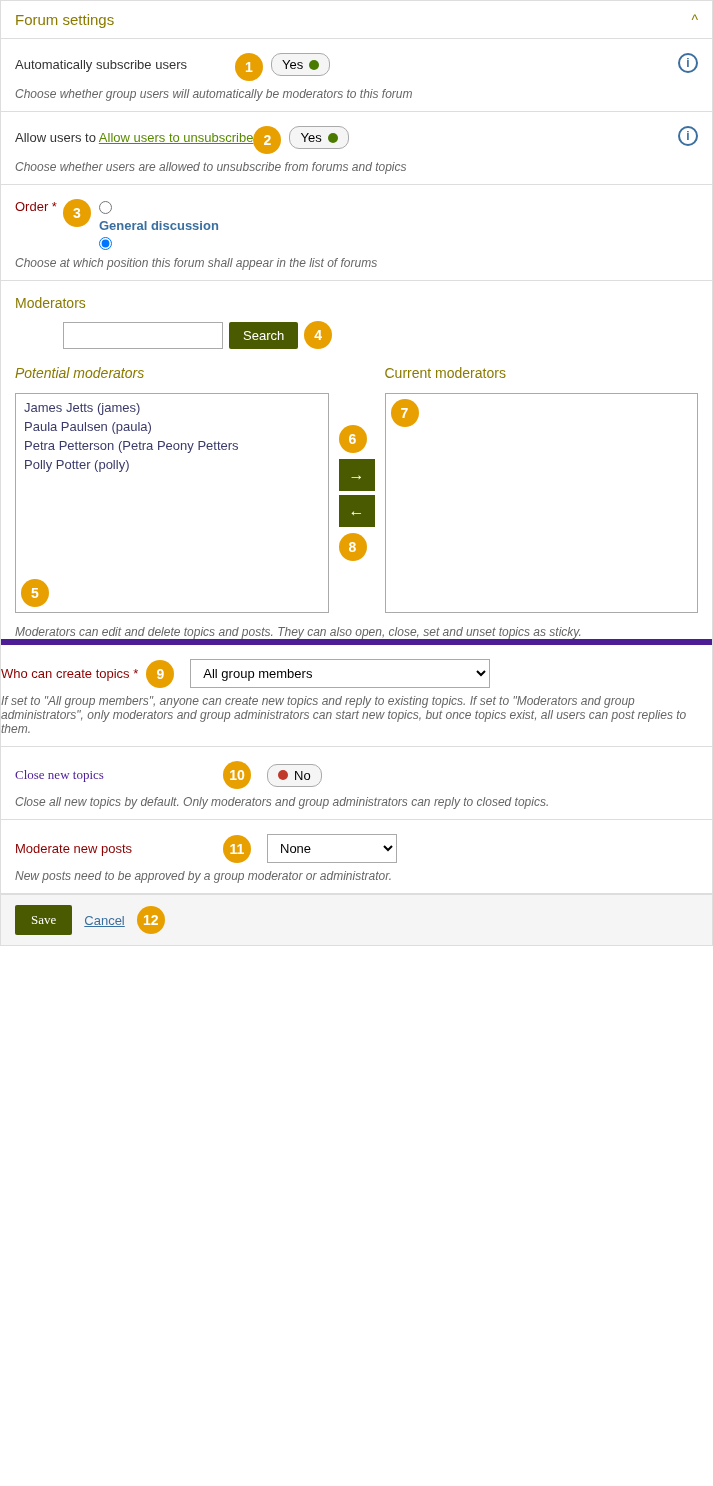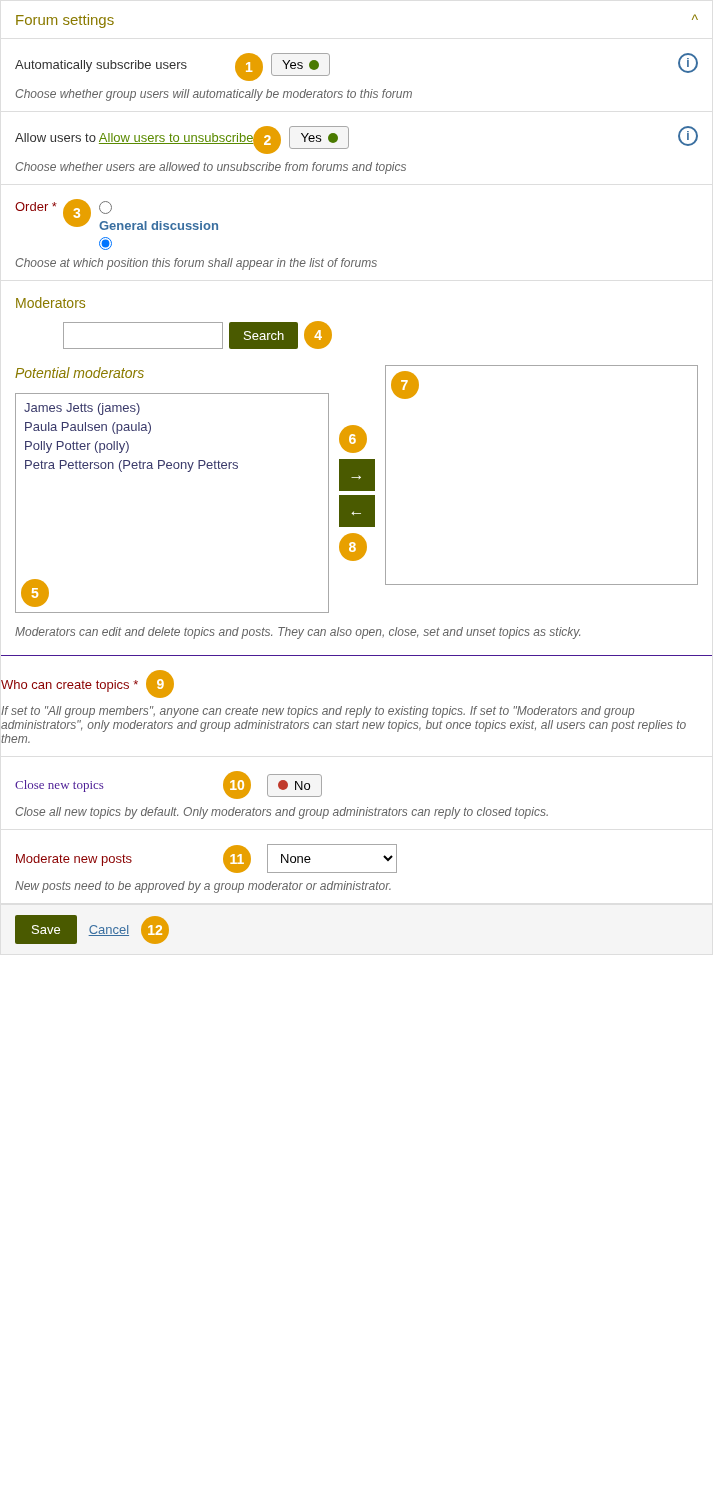--- a/index.html
+++ b/index.html
@@ -56,21 +56,21 @@
       color: #fff;
       font-weight: bold;
       font-size: 14px;
       margin-right: 8px;
       flex-shrink: 0;
     }
     .toggle-btn {
       display: inline-flex;
       align-items: center;
       border: 1px solid #aaa;
-      border-radius: 3px;
+      border-radius: 10px;
       padding: 3px 10px;
       background: #f5f5f5;
       font-size: 13px;
       cursor: pointer;
       gap: 6px;
     }
     .toggle-dot-green {
       width: 10px;
       height: 10px;
       border-radius: 50%;
@@ -125,22 +125,22 @@
     }
     .radio-item {
       display: flex;
       align-items: center;
       gap: 6px;
     }
     .radio-item input[type=radio] {
       cursor: pointer;
     }
     .moderators-section {
-      padding: 14px 14px 16px 14px;
-      border-bottom: 1px solid #4c1d95;
+      padding: 14px 14px 0 14px;
+      border-bottom: 6px solid #4c1d95;
     }
     .moderators-title {
       color: #8a7a00;
       font-size: 14px;
       margin-bottom: 10px;
     }
     .search-row {
       display: flex;
       align-items: center;
       gap: 6px;
@@ -274,20 +274,21 @@
       border-top: 1px solid #ddd;
     }
     .save-btn {
       background: #4a5a00;
       color: #fff;
       border: none;
       padding: 7px 16px;
       font-size: 13px;
       cursor: pointer;
       border-radius: 2px;
+      font-family: Liberation Serif, serif;
     }
     .cancel-link {
       color: #3a6fa0;
       text-decoration: underline;
       cursor: pointer;
       font-size: 13px;
       background: none;
       border: none;
     }
     .required-star {
@@ -361,49 +362,56 @@
 
       <div class="mod-list-container">
         <div style="display:flex;align-items:center;gap:6px;margin-bottom:6px;font-style:italic;">
           <span class="mod-list-title">Potential moderators</span>
         </div>
         <div style="position:relative;">
           <span class="step-badge" style="position:absolute;bottom:6px;left:6px;z-index:2;">5</span>
           <div class="mod-list-box" style="padding-bottom:38px;">
             <div class="mod-list-item">James Jetts (james)</div>
             <div class="mod-list-item">Paula Paulsen (paula)</div>
+            <div class="mod-list-item">Petra Petterson (Petra Peony Petters</div>
             <div class="mod-list-item">Polly Potter (polly)</div>
-            <div class="mod-list-item">Petra Petterson (Petra Peony Petters</div>
           </div>
         </div>
       </div>
 
       <div class="mod-arrows">
         <span class="step-badge" style="margin-bottom:2px;">6</span>
         <button class="arrow-btn">→</button>
         <button class="arrow-btn">←</button>
         <span class="step-badge" style="margin-top:2px;">8</span>
       </div>
 
       <div class="mod-list-container">
+        <div style="display:flex;align-items:center;gap:6px;margin-bottom:6px;">
+          <span class="mod-list-title">Current moderators</span>
+        </div>
         <div style="position:relative;">
           <span class="step-badge" style="position:absolute;top:6px;left:6px;z-index:2;">7</span>
           <div class="mod-list-box">
           </div>
         </div>
       </div>
     </div>
 
     <div class="mod-note">Moderators can edit and delete topics and posts. They can also open, close, set and unset topics as sticky.</div>
   </div>
 
   <div class="who-section">
     <div class="who-inner">
       <span class="who-label">Who can create topics <span class="required-star">*</span></span>
       <span class="step-badge">9</span>
+      <select class="select-wide">
+        <option>All group members</option>
+        <option>Moderators and group administrators</option>
+      </select>
     </div>
     <div class="help-text">If set to "All group members", anyone can create new topics and reply to existing topics. If set to "Moderators and group administrators", only moderators and group administrators can start new topics, but once topics exist, all users can post replies to them.</div>
   </div>
 
   <div class="close-section">
     <div class="close-inner">
       <span class="close-label">Close new topics</span>
       <span class="step-badge">10</span>
       <button class="toggle-btn">
         <span class="toggle-dot-red"></span>

